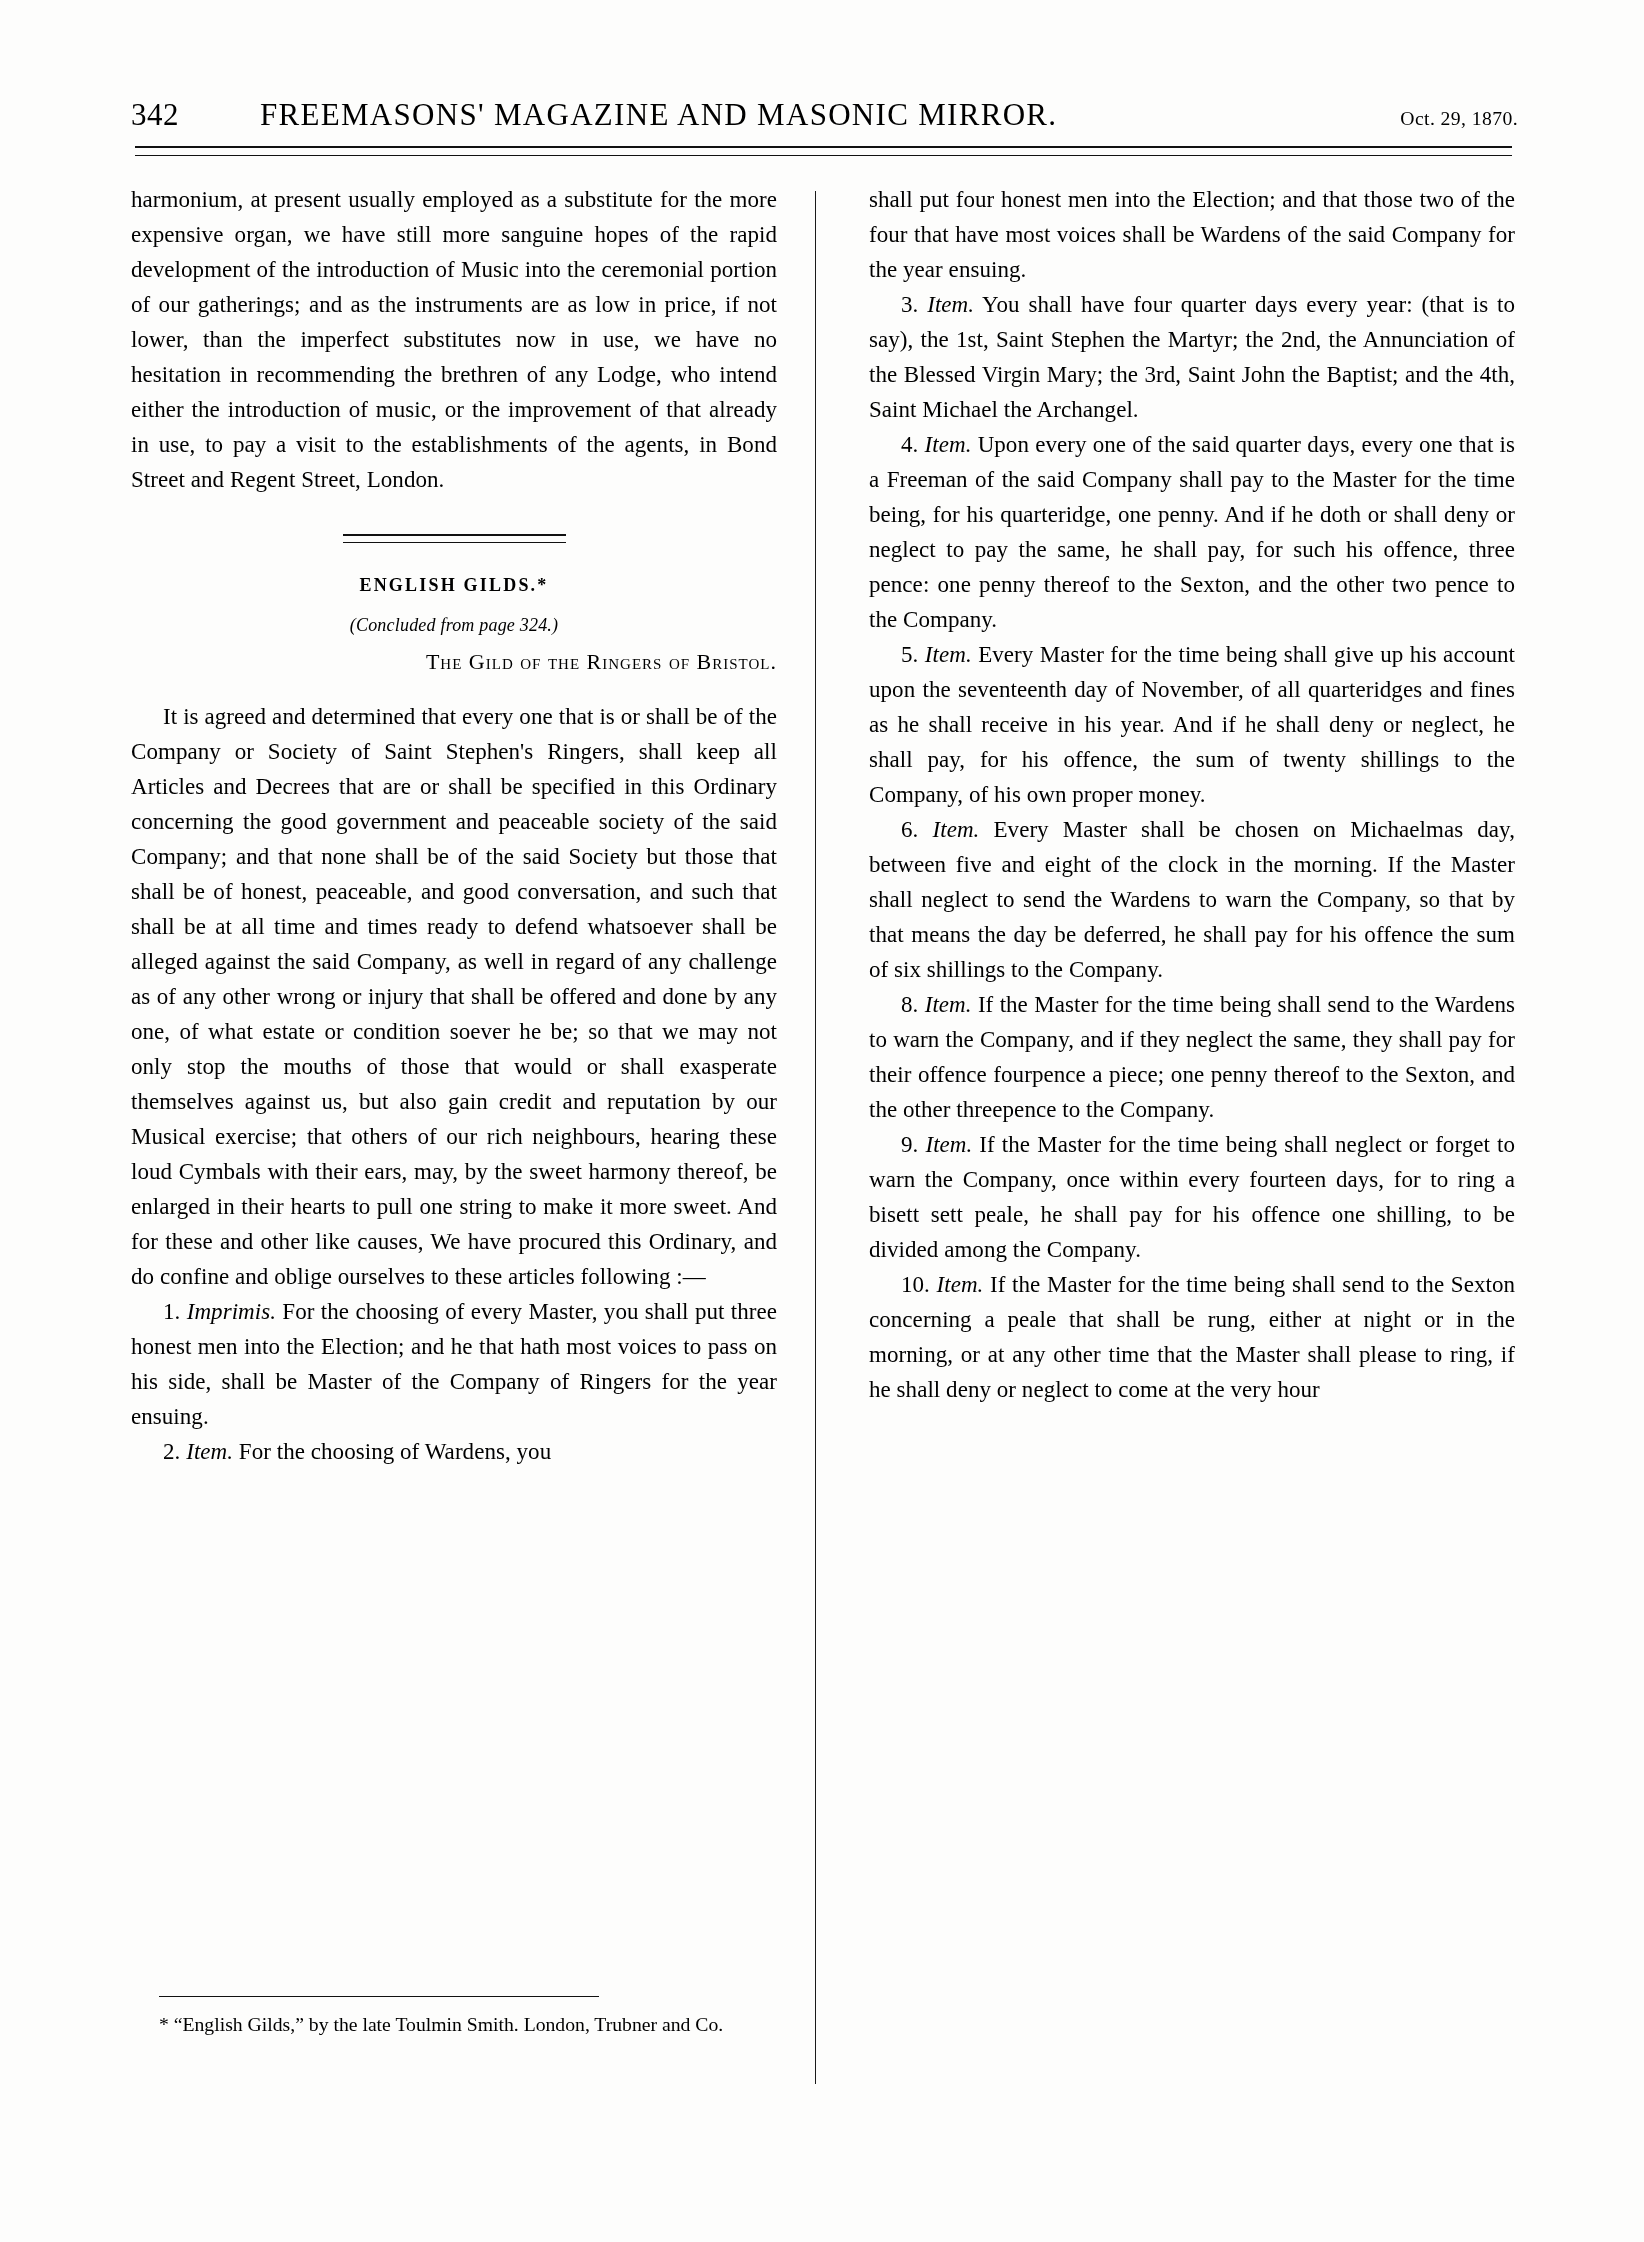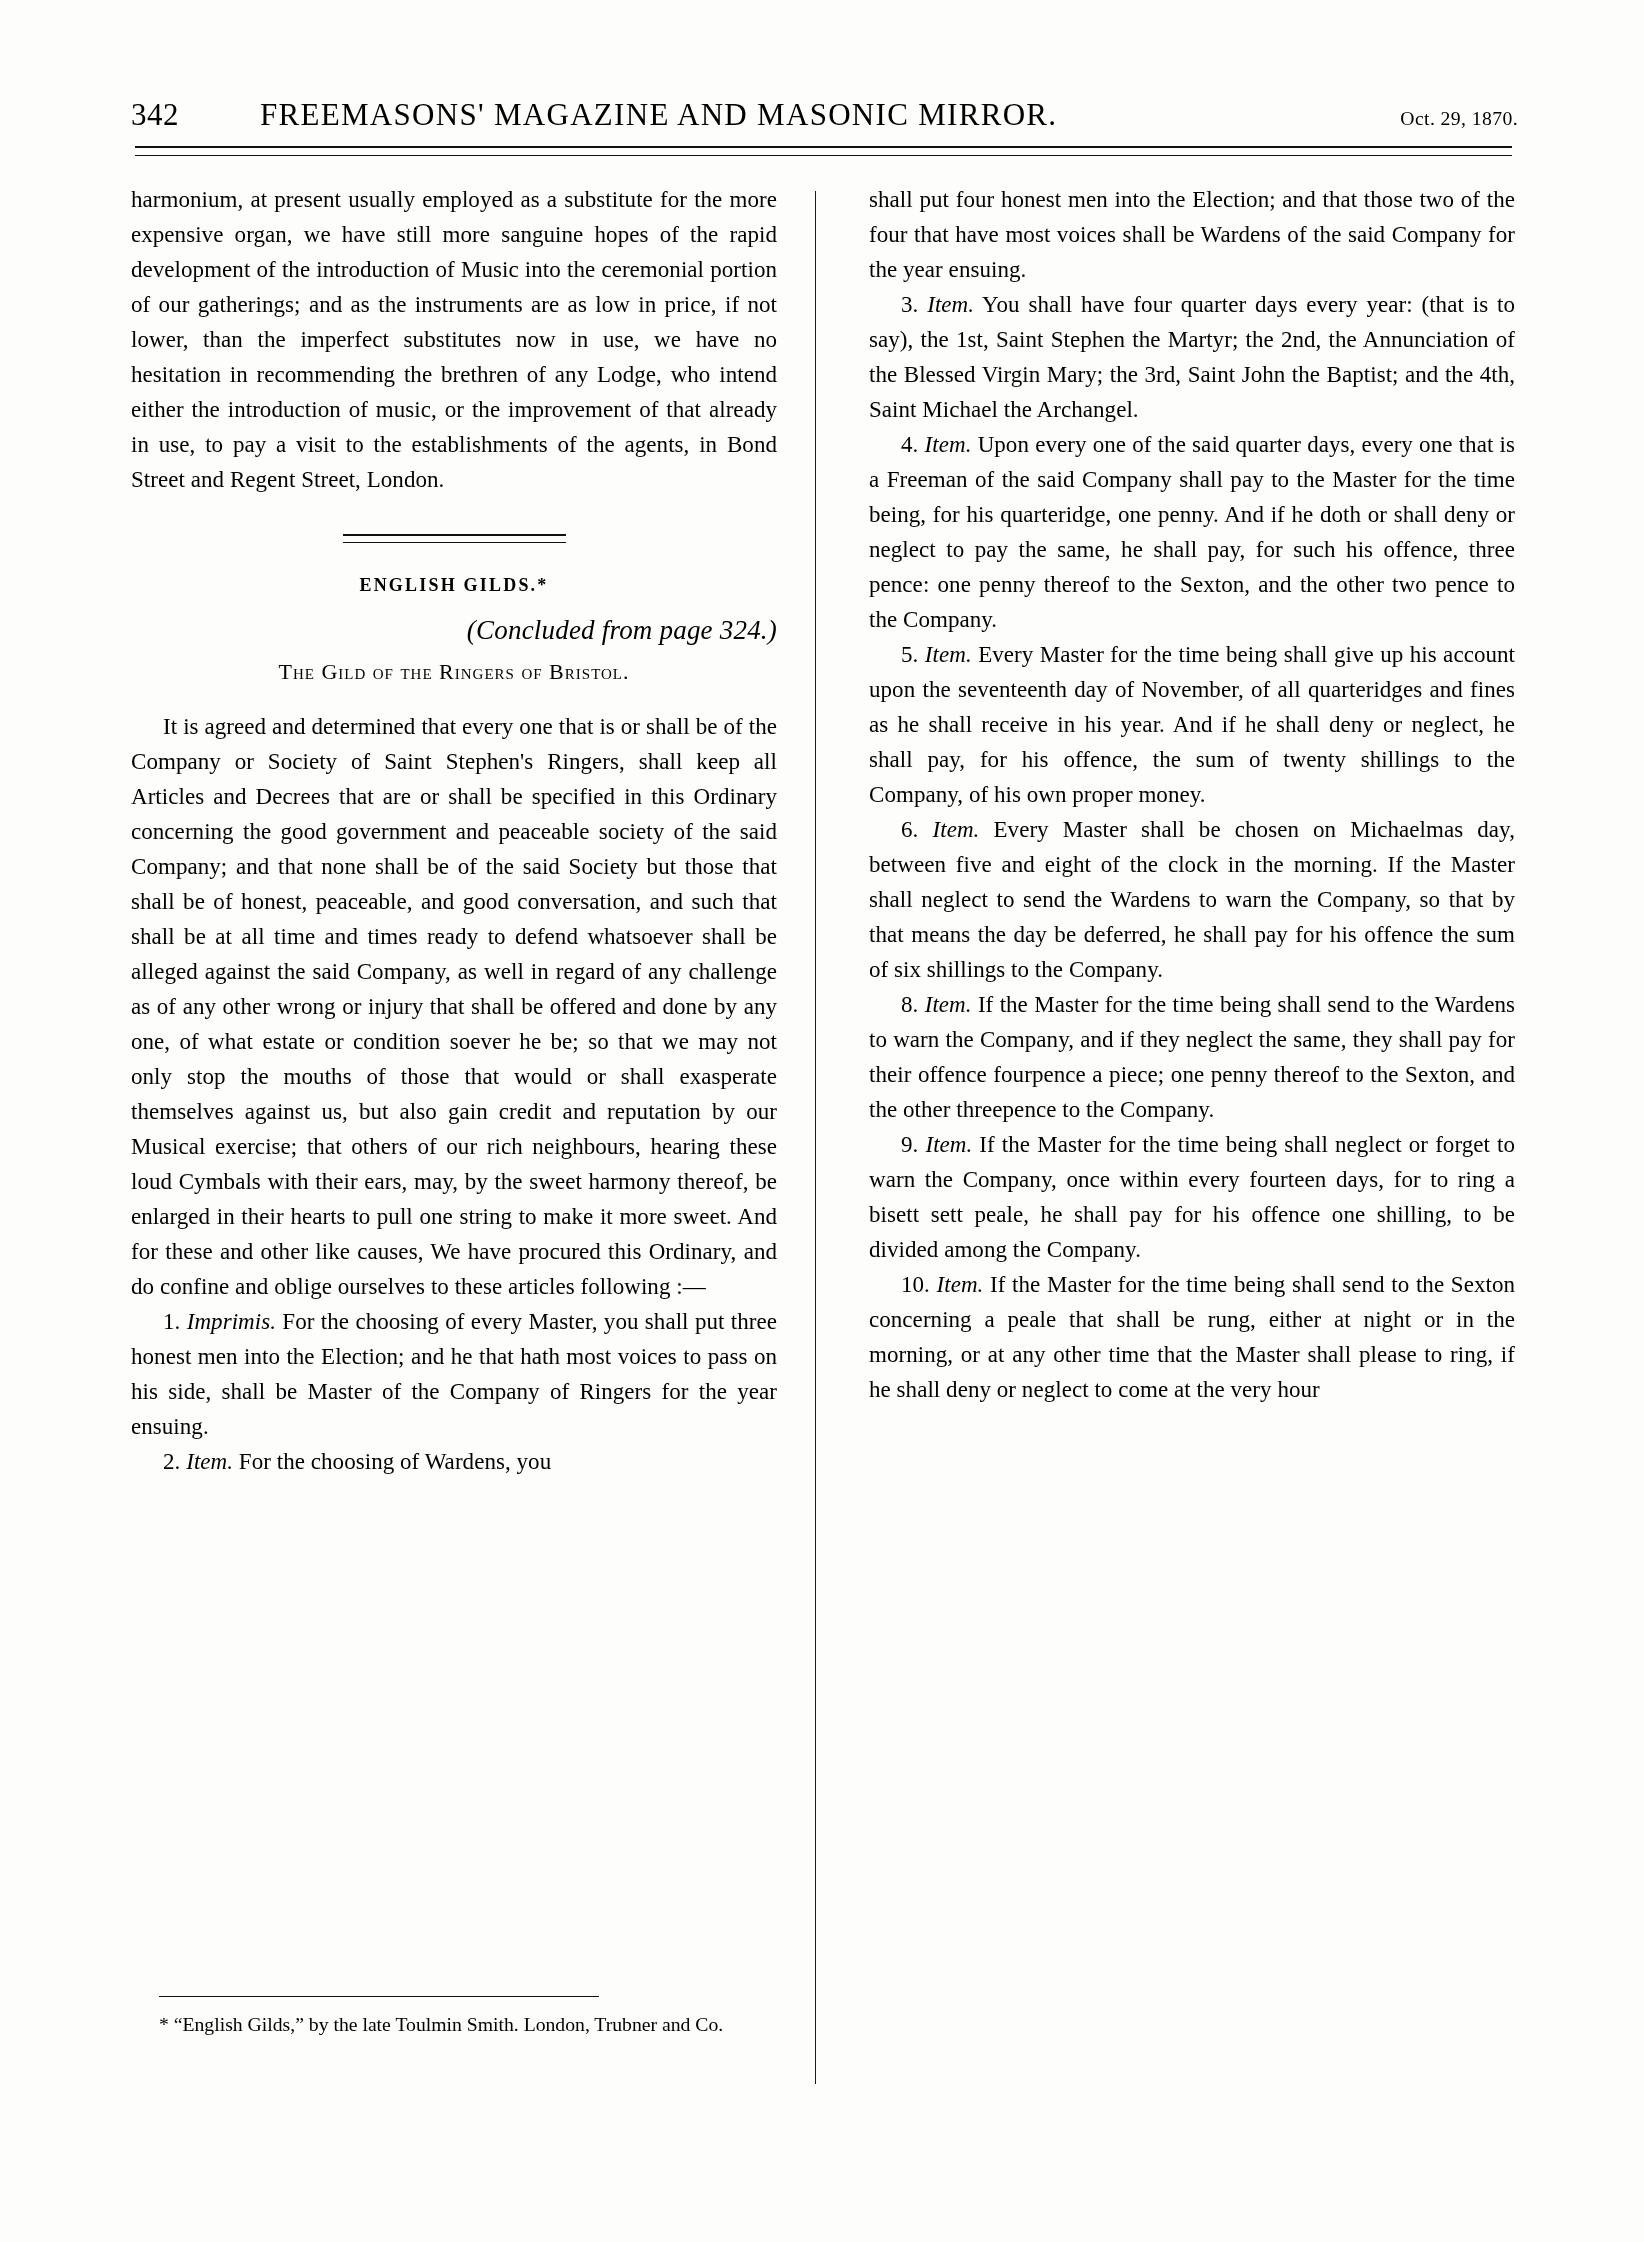--- a/index.html
+++ b/index.html
@@ -117,28 +117,28 @@
   }
 
   .sec-title {
     text-align: center;
     font-size: 18px;
     letter-spacing: 2.2px;
     margin: 0 0 19px 0;
     font-weight: bold;
   }
   .sec-sub-italic {
-    text-align: right;
-    font-size: 27px;
+    text-align: center;
+    font-size: 18px;
     font-style: italic;
     margin: 0 0 13px 0;
     letter-spacing: 0.2px;
   }
   .sec-smallcaps {
-    text-align: center;
+    text-align: right;
     font-size: 22px;
     font-variant: small-caps;
     letter-spacing: 1px;
     margin: 0 0 24px 0;
   }
 
   
   .footnote-wrap {
     position: absolute;
     left: 131px;

